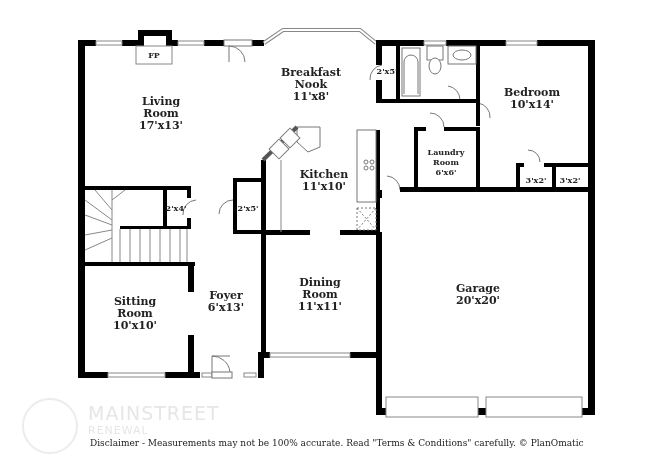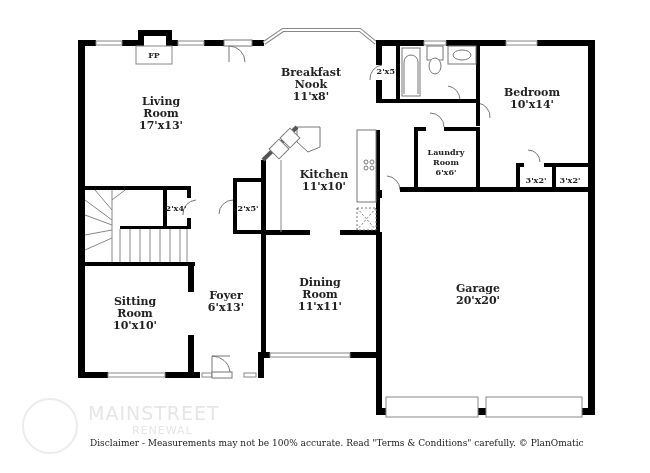--- a/index.html
+++ b/index.html
@@ -4,21 +4,21 @@
 <style>
   html, body { margin: 0; padding: 0; background: #ffffff; }
   body { width: 650px; height: 473px; position: relative; overflow: hidden; font-family: "DejaVu Serif", serif; }
   svg { position: absolute; left: 0; top: 0; }
   .wall { fill: #000; }
   .win { fill: #fff; stroke: #888; stroke-width: 1; }
   .lbl { font-family: "DejaVu Serif", serif; font-weight: bold; font-size: 11px; fill: #222; text-anchor: middle; }
   .sm { font-family: "DejaVu Serif", serif; font-weight: bold; font-size: 8px; fill: #222; text-anchor: middle; }
   .disclaimer { position: absolute; left: 90px; top: 438px; font-family: "DejaVu Serif", serif; font-size: 9px; color: #222; white-space: nowrap; text-align: right; }
   .wm1 { position: absolute; left: 88px; top: 402px; font-family: "DejaVu Sans", sans-serif; font-size: 19px; color: #e6e6e6; letter-spacing: 1px; }
-  .wm2 { position: absolute; left: 88px; top: 424px; font-family: "DejaVu Sans", sans-serif; font-size: 11px; color: #e6e6e6; letter-spacing: 1px; margin-left: 44px; }
+  .wm2 { position: absolute; left: 88px; top: 424px; font-family: "DejaVu Sans", sans-serif; font-size: 11px; color: #e6e6e6; letter-spacing: 1px; }
   .wmlogo { position: absolute; left: 22px; top: 398px; width: 52px; height: 52px; border: 2px solid #ececec; border-radius: 50%; }
 </style>
 </head>
 <body>
 
 <div class="wmlogo"></div>
 <div class="wm1">MAINSTREET</div>
 <div class="wm2">RENEWAL</div>
 
 <svg width="650" height="473" viewBox="0 0 650 473">

